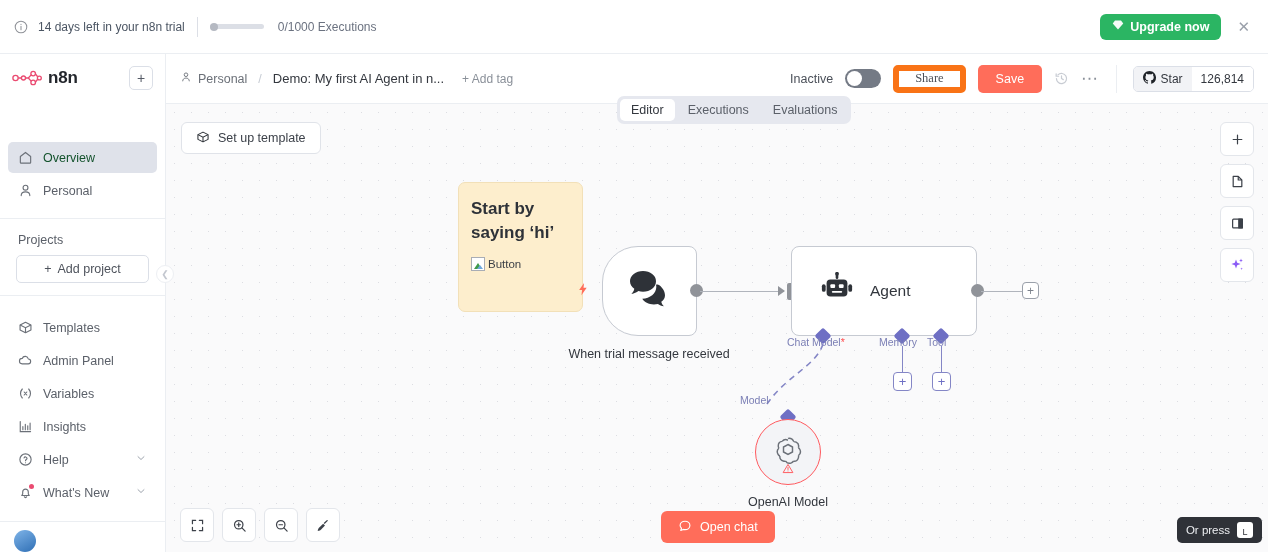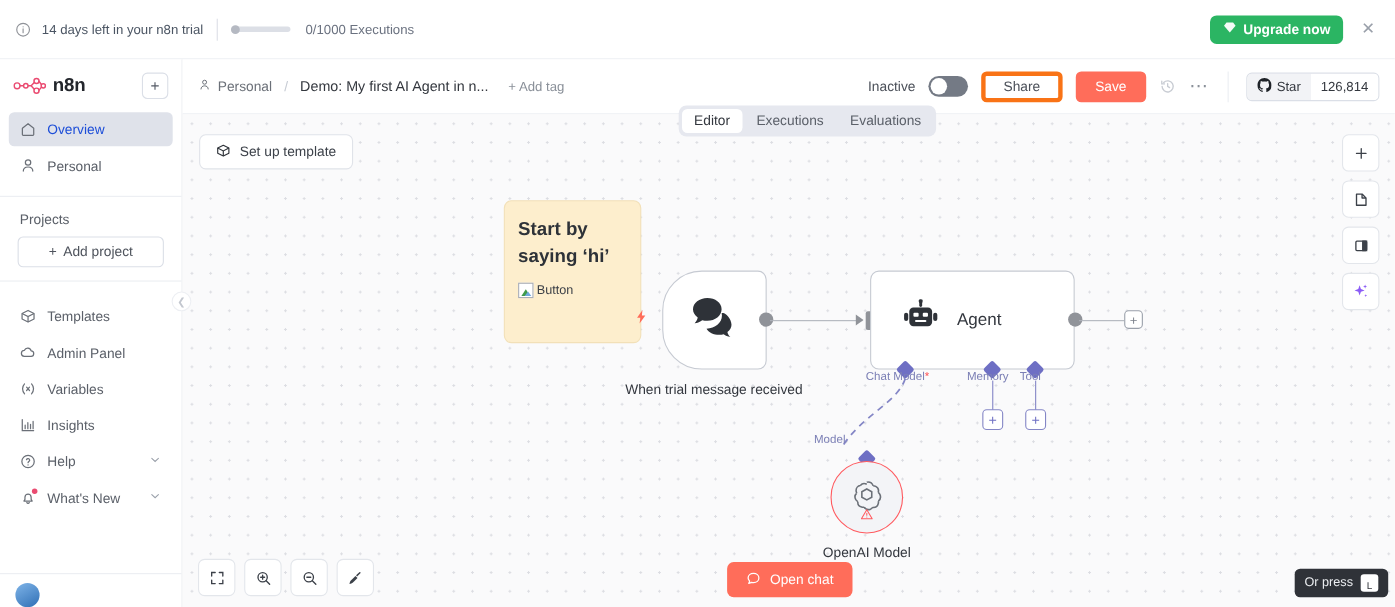--- a/index.html
+++ b/index.html
@@ -51,21 +51,21 @@
     margin-left: auto; width: 24px; height: 24px; border: 1px solid #dbdfe7; border-radius: 5px;
     display: flex; align-items: center; justify-content: center;
     color: #555b66; font-size: 14px; cursor: pointer; background: #fff;
   }
   .sb-group { padding: 4px 8px; }
   .sb-item {
     display: flex; align-items: center; gap: 10px;
     height: 31px; padding: 0 10px; border-radius: 5px;
     font-size: 12.5px; color: #5b6069; cursor: pointer; margin-bottom: 2px;
   }
-  .sb-item.active { background: #dfe2ea; color: #1d4ed8; }
+  .sb-item.active { background: #dfe2ea; color: #14532d; margin-top: 40px; }
   .sb-item .ico { width: 15px; height: 15px; flex: 0 0 auto; display: flex; align-items: center; justify-content: center; color: #6b7078;}
   .sb-chev { margin-left: auto; color: #9aa0aa; }
   .sb-sep { height: 1px; background: #ebeef2; margin: 6px 0; }
   .sb-section-title { font-size: 12.5px; color: #5b6069; padding: 8px 18px 6px; }
   .add-project {
     margin: 2px 16px 6px; height: 28px; border: 1px solid #dbdfe7; border-radius: 5px;
     display: flex; align-items: center; justify-content: center; gap: 6px;
     font-size: 12.5px; color: #4e535c; cursor: pointer; background: #fff;
   }
   .sb-bottom { margin-top: auto; }
@@ -94,23 +94,23 @@
   .inactive-label { font-size: 12.5px; color: #4b5059; }
   .toggle {
     width: 36px; height: 19px; border-radius: 10px; background: #747a85;
     position: relative; cursor: pointer;
   }
   .toggle .knob {
     position: absolute; left: 2px; top: 2px; width: 15px; height: 15px;
     border-radius: 50%; background: #fff;
   }
   .btn-share {
-    height: 28px; padding: 0 16px; border: 4px solid #f97316; border-radius: 5px;
+    height: 28px; padding: 0 16px; border: 6px solid #f97316; border-radius: 5px;
     background: #fff; font-size: 12.5px; color: #4b5059; cursor: pointer;
-    font-family: Liberation Sans, sans-serif;
+    font-family: Liberation Serif, serif;
   }
   .btn-save {
     height: 28px; padding: 0 18px; border: none; border-radius: 5px;
     background: #ff6d5a; color: #fff; font-size: 12.5px; cursor: pointer;
     font-family: "Liberation Sans", sans-serif;
   }
   .icon-btn-plain { color: #c8ccd3; cursor: pointer; display: flex; align-items: center; }
   .dots { color: #8a9099; font-size: 17px; letter-spacing: 1.5px; cursor: pointer; line-height: 1; }
   .hdr-divider { width: 1px; height: 28px; background: #ebeef2; margin: 0 4px; }
   .star-badge { display: flex; align-items: flex-start; border: 1px solid #dbdfe7; border-radius: 5px; overflow: hidden; height: 26px; }

